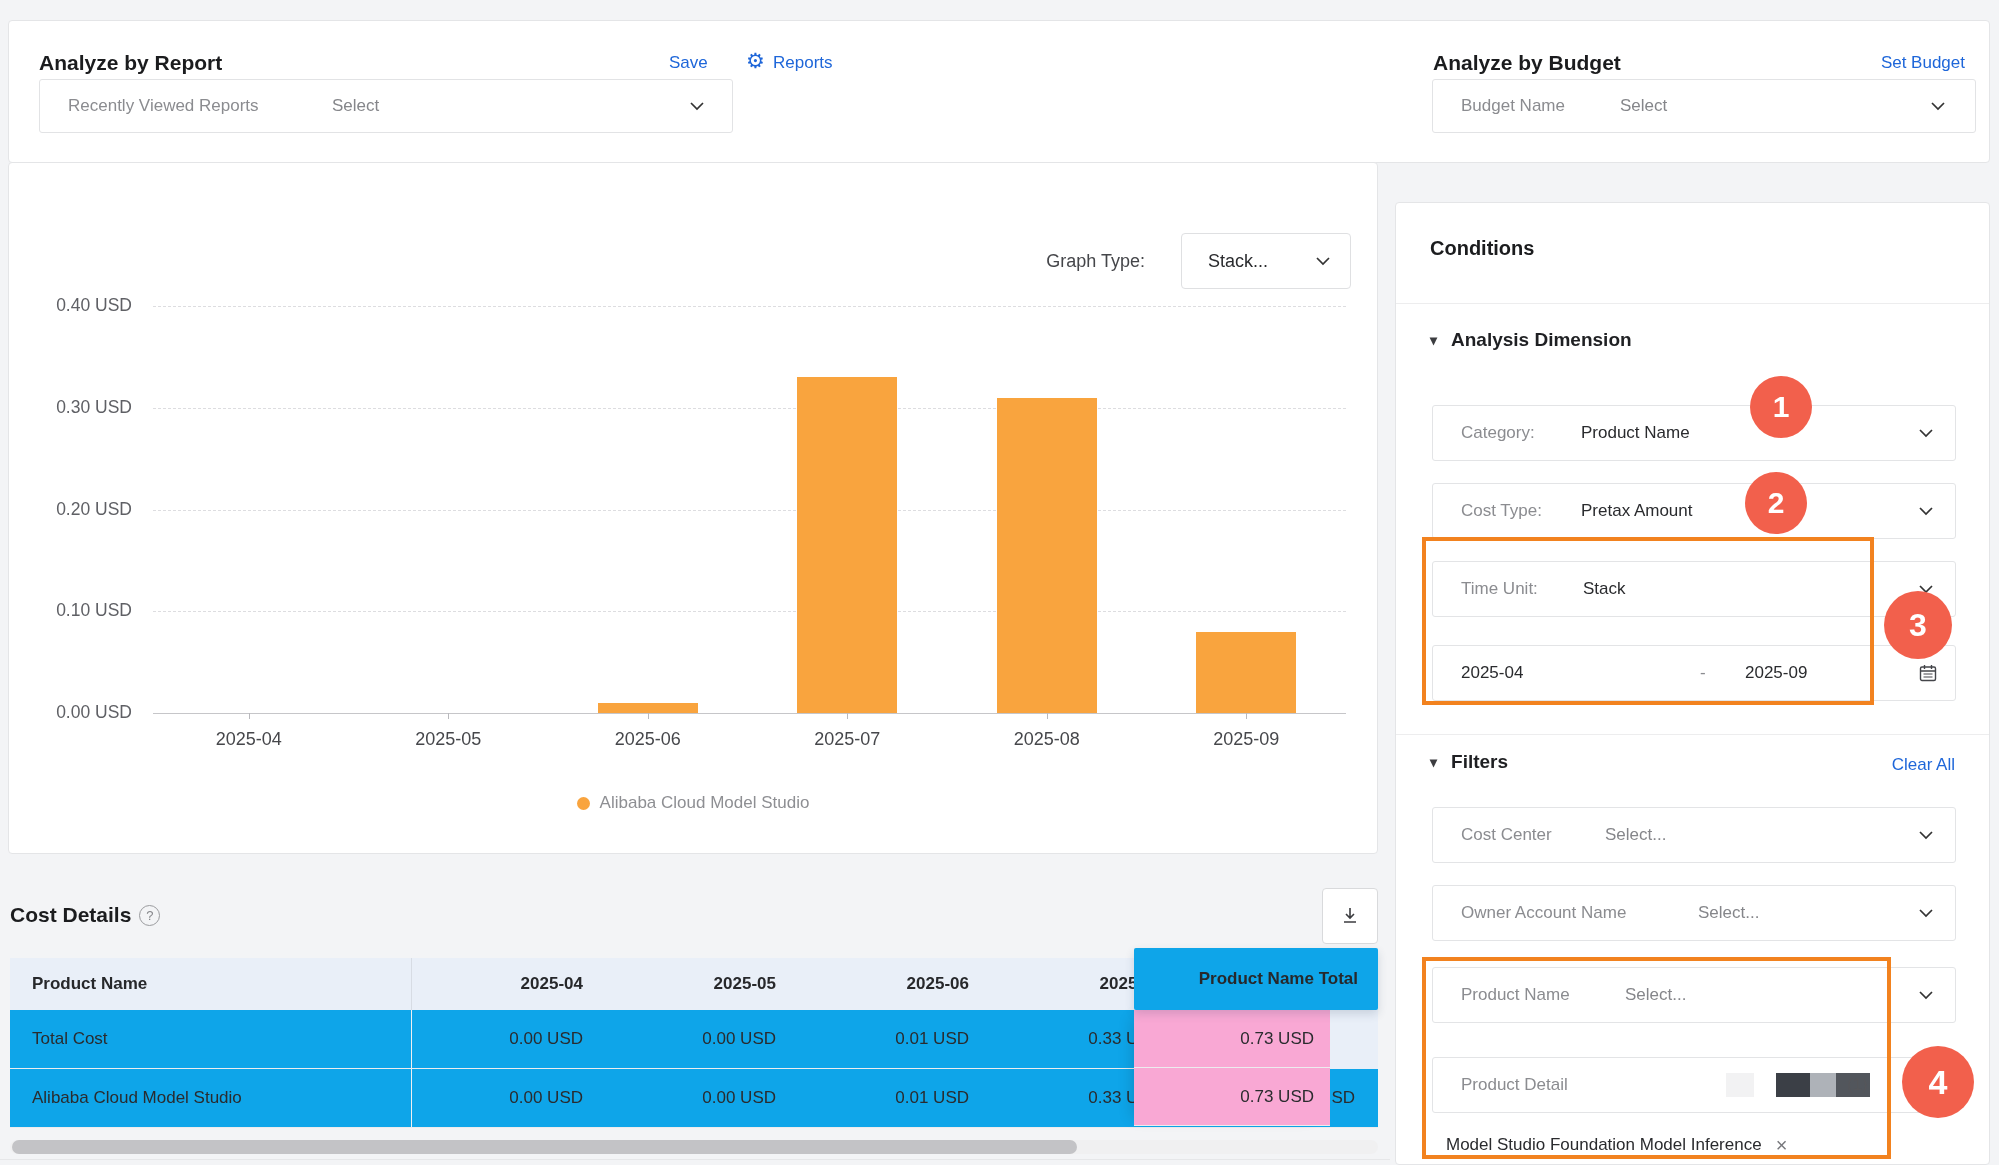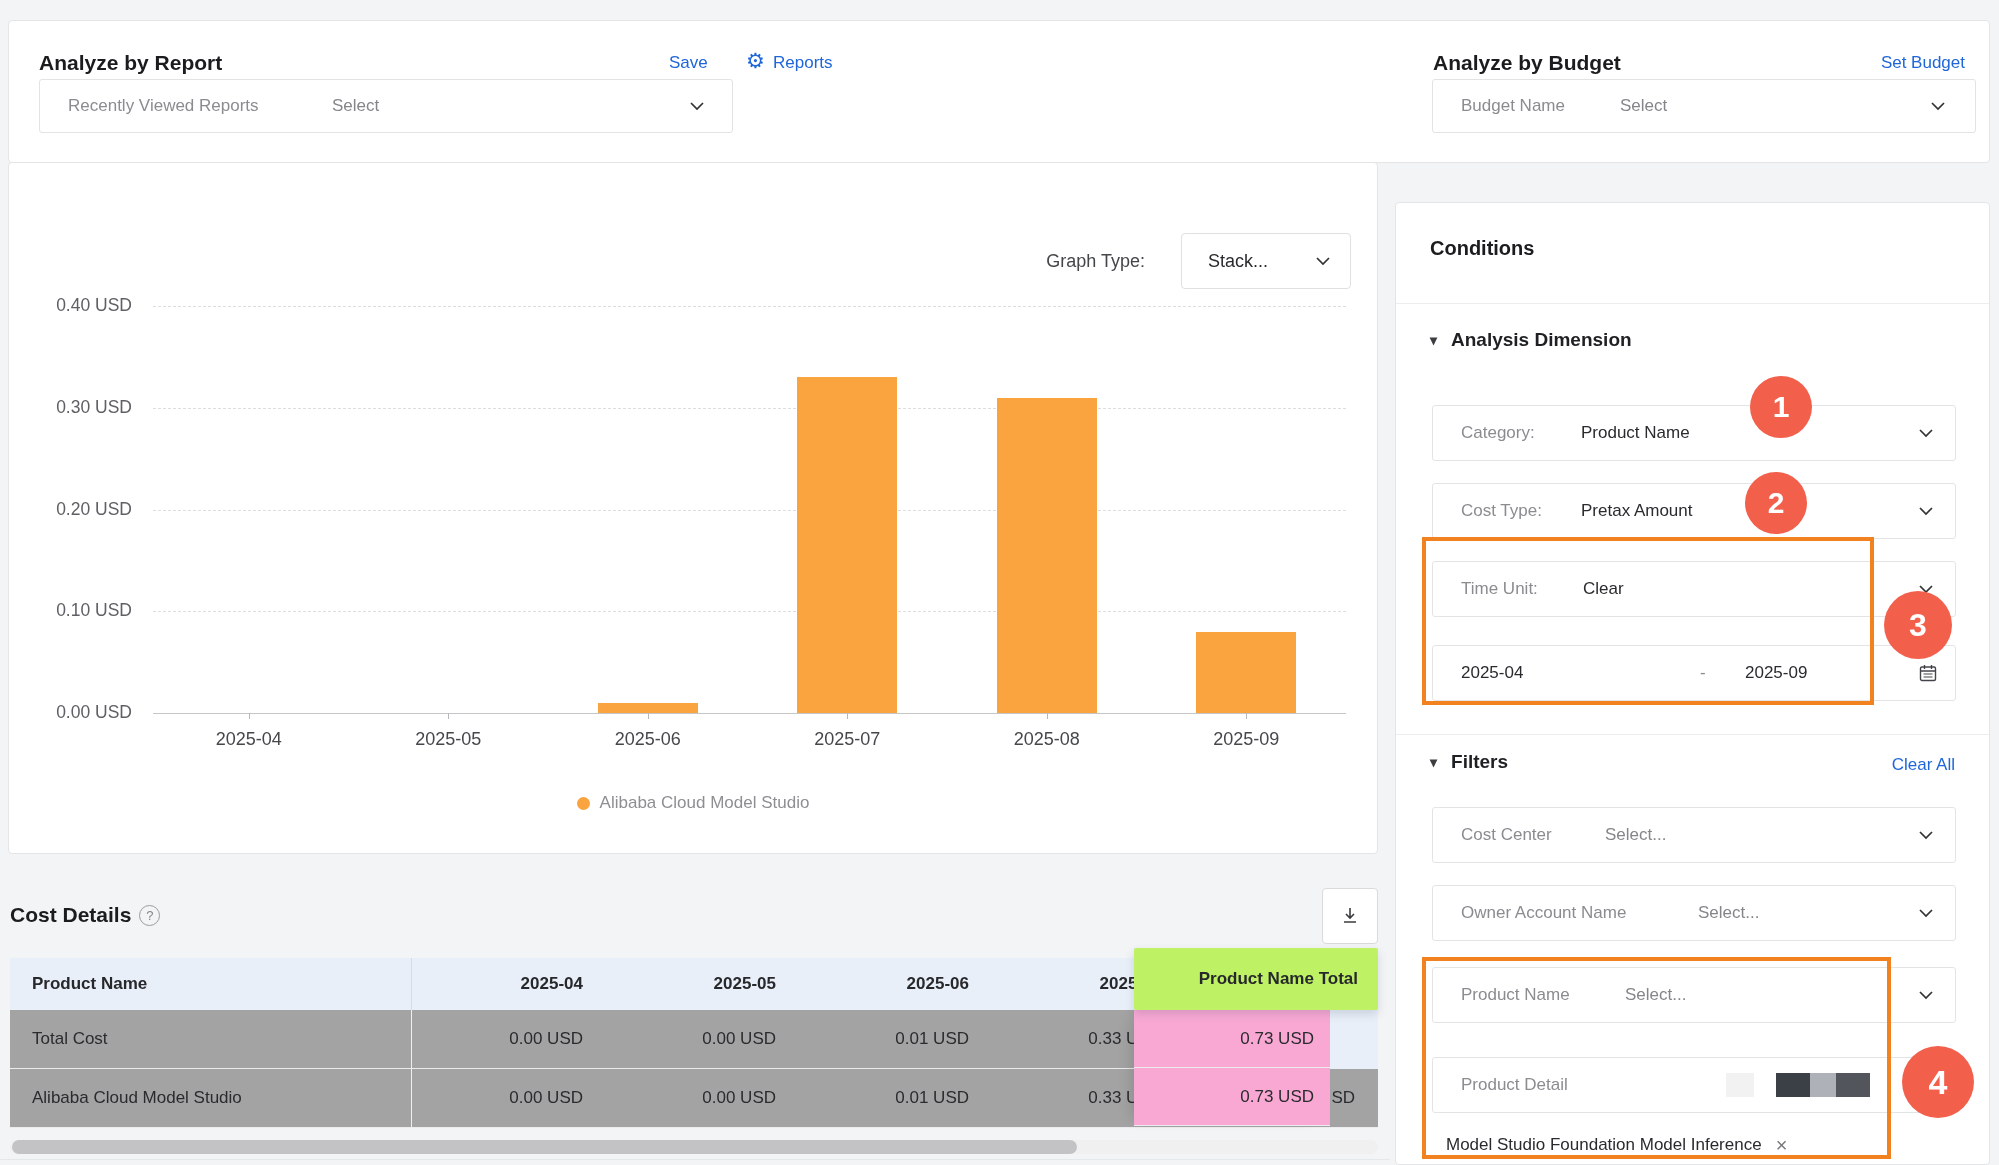--- a/index.html
+++ b/index.html
@@ -37,31 +37,31 @@
   #legend .dot{width:13px;height:13px;border-radius:50%;background:#F9A43E;}
   #legend .txt{color:#8e8f93;font-size:17px;}
   
   #cost-title{position:absolute;left:10px;top:903px;font-size:21px;}
   .help{display:inline-block;width:19px;height:19px;border:1.5px solid #9a9b9e;border-radius:50%;
     color:#85868a;font-size:13px;font-weight:normal;text-align:center;line-height:19px;vertical-align:2px;margin-left:8px;}
   #download-btn{position:absolute;left:1322px;top:888px;width:54px;height:54px;background:#fff;
     border:1px solid #d9dadc;border-radius:4px;display:flex;align-items:center;justify-content:center;cursor:pointer;}
   #cost-table{position:absolute;left:10px;top:958px;width:1368px;}
   .thead{display:flex;height:52px;background:#E9EFF8;align-items:center;font-weight:bold;color:#27282b;}
-  .trow{display:flex;height:58px;background:#a3a3a3;align-items:center;border-bottom:1px solid #ececee;}
+  .trow{display:flex;height:58px;background:#0ea5e9;align-items:center;border-bottom:1px solid #ececee;}
   .cell-name{width:402px;padding-left:22px;box-sizing:border-box;}
   .thead .cell-name{border-right:1px solid #d7dce4;height:100%;display:flex;align-items:center;}
   .trow .cell-name{border-right:1px solid #f0f0f1;height:100%;display:flex;align-items:center;}
   .cell-val{width:193px;text-align:right;padding-right:22px;box-sizing:border-box;}
   #pin-highlight{position:absolute;left:1124px;top:-10px;width:244px;height:121px;background:#E9EFF8;z-index:1;}
   #pin-body{position:absolute;left:1124px;top:52px;width:196px;height:116px;background:#fff;z-index:2;
     box-shadow:-10px 0 14px -8px rgba(0,0,0,0.14);}
   #pin-body .ptotal{height:58px;display:flex;align-items:center;justify-content:flex-end;padding-right:16px;
     border-bottom:1px solid #ececee;box-sizing:border-box;background:#f9a8d4;}
-  #pin-head{position:absolute;left:1124px;top:-10px;width:244px;height:62px;background:#bef264;z-index:3;
+  #pin-head{position:absolute;left:1124px;top:-10px;width:244px;height:62px;background:#0ea5e9;z-index:3;
     display:flex;align-items:center;justify-content:flex-end;padding-right:20px;box-sizing:border-box;
     font-weight:bold;color:#27282b;border-radius:2px;box-shadow:0 4px 10px rgba(31,56,88,0.16);}
   #hscroll{position:absolute;left:10px;top:1140px;width:1368px;height:14px;background:#f0f0f1;border-radius:7px;}
   #hthumb{position:absolute;left:2px;top:0;width:1065px;height:14px;background:#c3c3c6;border-radius:7px;cursor:grab;}
   #bottom-line{position:absolute;left:0;top:1159px;width:1390px;height:1px;background:#e6e7e9;}
   
   #sidebar-card{left:1395px;top:202px;width:595px;height:963px;border-radius:4px;}
   #conditions-title{position:absolute;left:34px;top:34px;font-size:20px;}
   .sb-div{position:absolute;left:0;width:100%;height:1px;background:#ededee;}
   .sec-head{position:absolute;left:34px;display:flex;align-items:center;gap:14px;font-weight:bold;font-size:19px;color:#1f2023;}
@@ -215,21 +215,21 @@
   <div class="sb-field" style="top:280px;">
     <span class="lbl">Cost Type:</span>
     <span class="fval val" style="left:148px;">Pretax Amount</span>
     <svg class="chev" width="14" height="9" viewBox="0 0 14 9">
         <path d="M1 1l6 6 6-6" fill="none" stroke="#333" stroke-width="1.7"></path>
       </svg>
   </div>
 
   <div class="sb-field" style="top:358px;">
     <span class="lbl">Time Unit:</span>
-    <span class="fval val" style="left:150px;">Clear</span>
+    <span class="fval val" style="left:150px;">Stack</span>
     <svg class="chev" width="14" height="9" viewBox="0 0 14 9">
         <path d="M1 1l6 6 6-6" fill="none" stroke="#333" stroke-width="1.7"></path>
       </svg>
   </div>
 
   <div class="sb-field" style="top:442px;">
     <span class="val">2025-04</span>
     <span class="lbl" style="position:absolute;left:267px;">-</span>
     <span class="val" style="position:absolute;left:312px;">2025-09</span>
     <svg style="position:absolute;right:18px;top:50%;margin-top:-9px;" width="18" height="18" viewBox="0 0 18 18">

